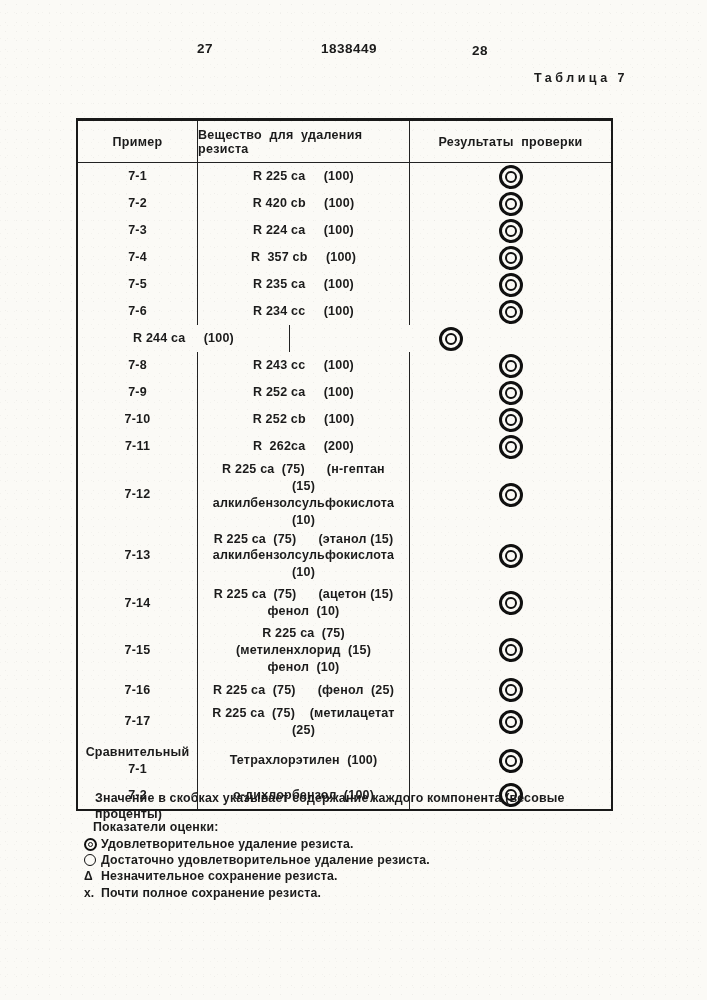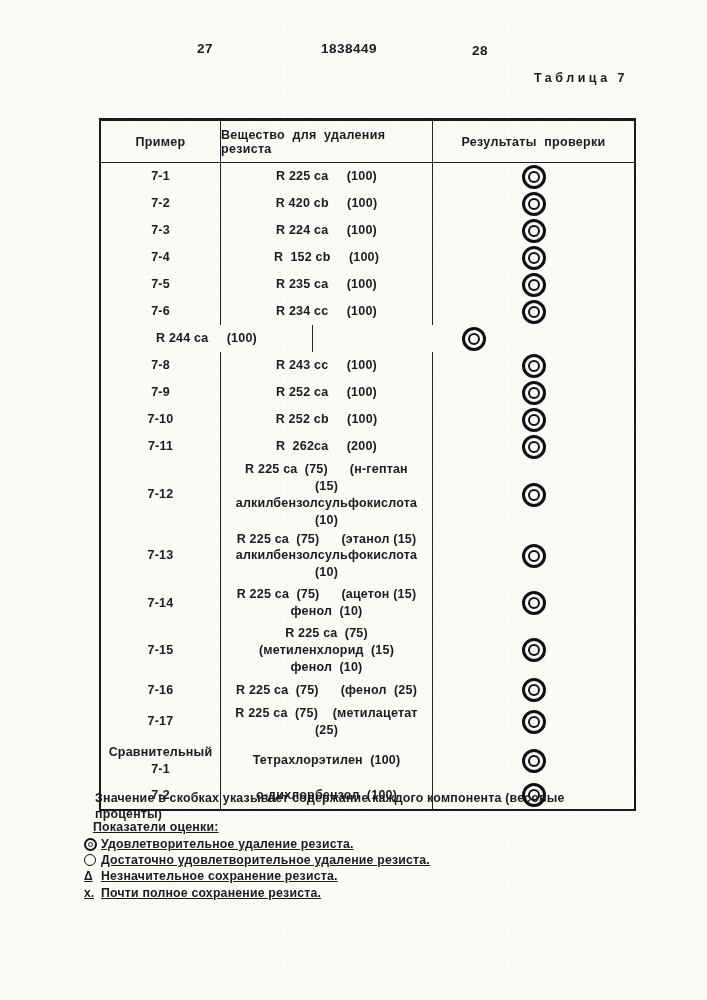--- a/index.html
+++ b/index.html
@@ -17,21 +17,21 @@
   }
   .abs{position:absolute;}
   .pgnum{font-size:13.5px;font-weight:700;letter-spacing:0.5px;}
   .docnum{font-size:13.5px;font-weight:700;letter-spacing:0.5px;}
   .tbl-caption{font-size:12.5px;font-weight:700;letter-spacing:3.5px;}
 
   
   .table{
     position:absolute;left:76px;top:118px;width:537px;
     border:2px solid #191919;border-top-width:3px;
-    box-sizing:border-box;background:transparent;margin-left:23px;
+    box-sizing:border-box;background:transparent;
   }
   .thead{display:flex;border-bottom:1.6px solid #222;}
   .thead .cell{min-height:41px;display:flex;align-items:center;justify-content:center;
     font-size:12.5px;font-weight:700;letter-spacing:0.3px;}
   .trow{display:flex;}
   .cell{box-sizing:border-box;white-space:pre-wrap;}
   .c1{width:120px;border-right:1.5px solid #222;flex:none;}
   .c2{width:212px;border-right:1.5px solid #222;flex:none;}
   .c3{flex:1;}
   .trow .cell{
@@ -48,21 +48,21 @@
   }
   .ring-inner{
     width:8px;height:8px;border:2.6px solid #101010;border-radius:50%;flex:none;
   }
 
   
   .footnote{
     position:absolute;left:95px;top:791px;width:530px;
     font-size:12.4px;font-weight:700;line-height:1.25;letter-spacing:0.2px;
   }
-  .legend{position:absolute;left:84px;top:820px;width:540px;text-decoration:underline;}
+  .legend{position:absolute;left:84px;top:820px;width:540px;}
   .legend-title{font-size:12.4px;font-weight:700;margin-left:9px;margin-bottom:3px;letter-spacing:0.2px;}
   .legend-item{display:flex;align-items:center;margin-bottom:2.2px;text-align:center;}
   .legend-icon{width:17px;display:flex;justify-content:flex-start;align-items:center;flex:none;}
   .legend-label{font-size:12.3px;font-weight:700;letter-spacing:0.2px;}
   .mini-outer{width:9px;height:9px;border:2px solid #101010;border-radius:50%;
     display:flex;align-items:center;justify-content:center;}
   .mini-inner{width:3px;height:3px;border:1.6px solid #101010;border-radius:50%;}
   .mini-circle{width:10px;height:10px;border:1.8px solid #101010;border-radius:50%;}
   .glyph{font-size:12px;font-weight:700;}
 </style>
@@ -91,21 +91,21 @@
         <div class="cell c2">R 420 cb     (100)</div>
         <div class="cell c3"><span class="ring-outer"><span class="ring-inner"></span></span></div>
       </div>
       <div class="trow">
         <div class="cell c1">7-3</div>
         <div class="cell c2">R 224 ca     (100)</div>
         <div class="cell c3"><span class="ring-outer"><span class="ring-inner"></span></span></div>
       </div>
       <div class="trow">
         <div class="cell c1">7-4</div>
-        <div class="cell c2">R  152 cb     (100)</div>
+        <div class="cell c2">R  357 cb     (100)</div>
         <div class="cell c3"><span class="ring-outer"><span class="ring-inner"></span></span></div>
       </div>
       <div class="trow">
         <div class="cell c1">7-5</div>
         <div class="cell c2">R 235 ca     (100)</div>
         <div class="cell c3"><span class="ring-outer"><span class="ring-inner"></span></span></div>
       </div>
       <div class="trow">
         <div class="cell c1">7-6</div>
         <div class="cell c2">R 234 cc     (100)</div>

